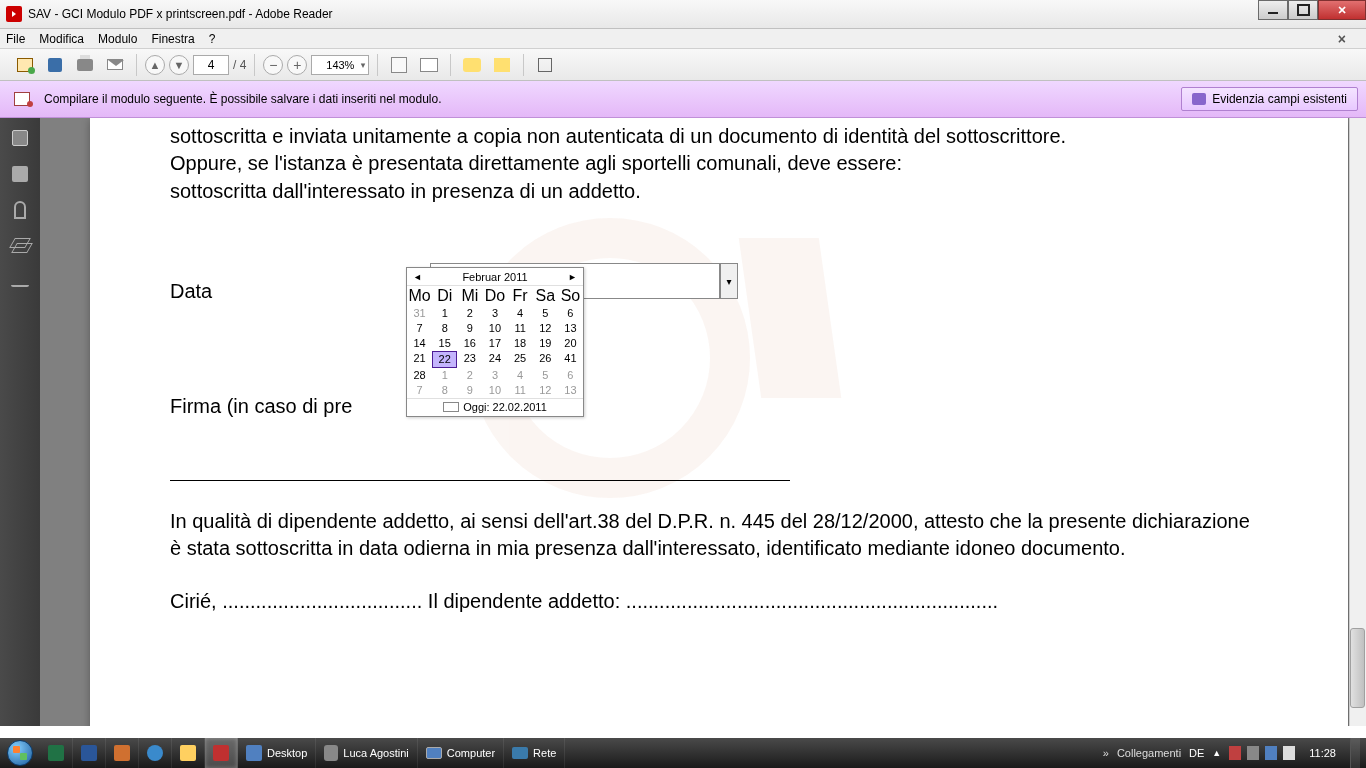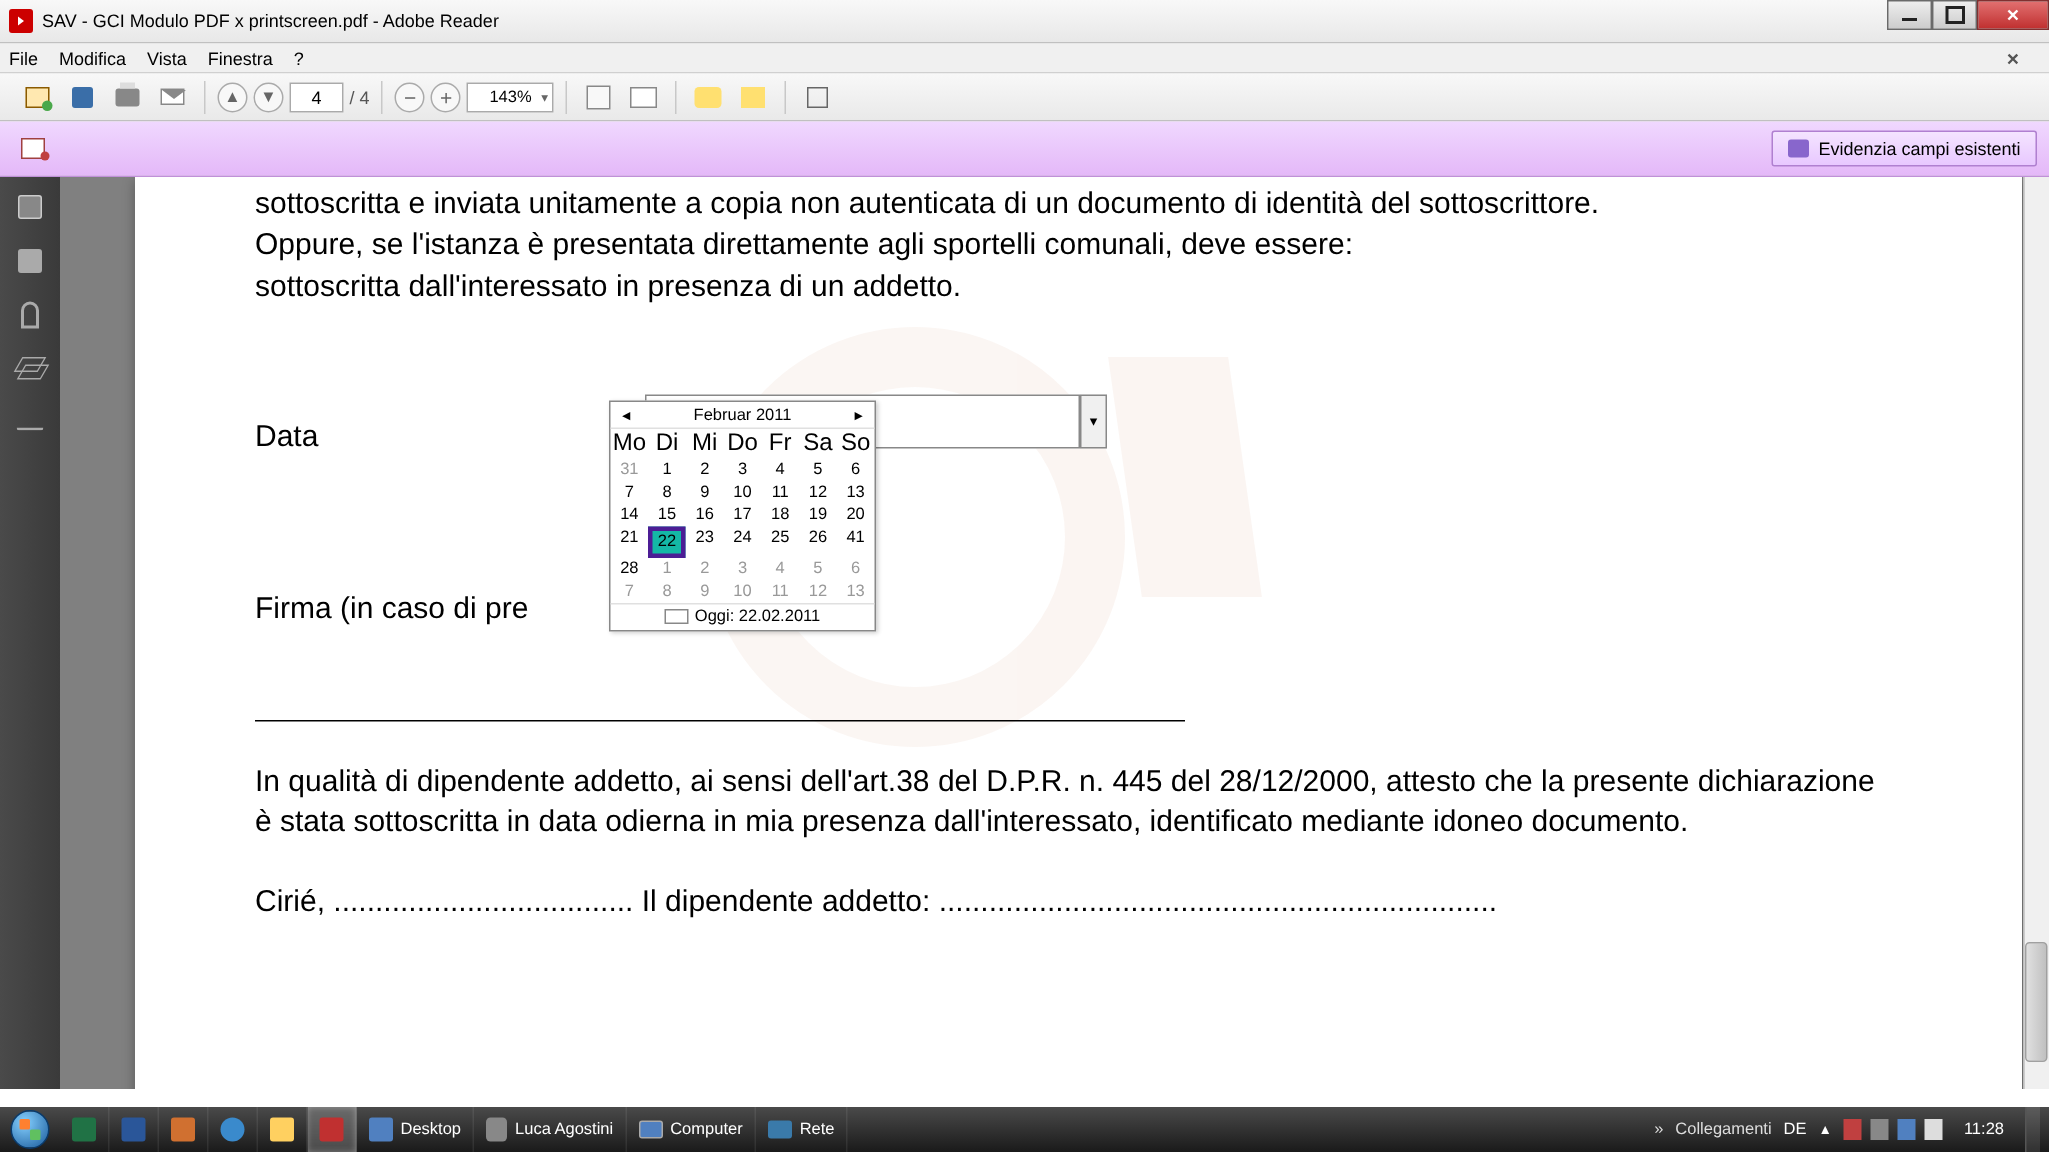--- a/index.html
+++ b/index.html
@@ -90,21 +90,21 @@
 
 .picker { position:absolute; left:316px; top:149px; width:178px; border:1px solid #888; background:#fff; font-size:11px; z-index:10; box-shadow:1px 1px 3px rgba(0,0,0,.2); }
 .pk-head { height:18px; display:flex; align-items:center; justify-content:center; position:relative; border-bottom:1px solid #e0e0e0; }
 .pk-head .prev { position:absolute; left:6px; font-size:9px; }
 .pk-head .next { position:absolute; right:6px; font-size:9px; }
 .pk-month { font-size:11px; }
 .pk-grid { display:grid; grid-template-columns:repeat(7,1fr); text-align:center; }
 .pk-dow { padding:1px 0; font-size:16px; }
 .pk-day { padding:0; font-size:11px; line-height:15px; }
 .pk-day.out { color:#999; }
-.pk-day.sel { border:3px solid #4c1d95; background:#14b8a6; }
+.pk-day.sel { border:1px solid #4c1d95; background:#c4b5fd; }
 .pk-foot { display:flex; align-items:center; justify-content:center; gap:4px; padding:2px 0 3px; border-top:1px solid #e0e0e0; }
 .pk-foot-box { width:16px; height:10px; border:1px solid #888; }
 
 
 .taskbar { position:absolute; bottom:0; left:0; width:100%; height:30px; background:linear-gradient(#4a4a4a,#1a1a1a); display:flex; align-items:center; color:#fff; font-size:11px; }
 .start { width:40px; height:30px; display:flex; align-items:center; justify-content:center; }
 .orb { width:26px; height:26px; border-radius:50%; background:radial-gradient(circle at 35% 30%,#85d0ff,#1a5a9a); border:1px solid #0a3a6a; position:relative; overflow:hidden; }
 .orb::before { content:""; position:absolute; left:5px; top:5px; width:7px; height:7px; background:#ff8030; border-radius:1px; }
 .orb::after { content:""; position:absolute; right:5px; bottom:5px; width:7px; height:7px; background:#60c060; border-radius:1px; }
 .tb-item { height:30px; padding:0 8px; display:flex; align-items:center; gap:5px; border-right:1px solid rgba(255,255,255,.08); }
@@ -137,21 +137,21 @@
   <div class="win-btns">
     <div class="win-btn min"></div>
     <div class="win-btn max"></div>
     <div class="win-btn close">✕</div>
   </div>
 </div>
 
 <div class="menubar">
   <span>File</span>
   <span>Modifica</span>
-  <span>Vista</span>
+  <span>Modulo</span>
   <span>Finestra</span>
   <span>?</span>
   <span class="mclose">×</span>
 </div>
 
 <div class="toolbar">
   <div class="tb-group">
     <div class="tb-btn">
         <div class="ic-export"></div>
       </div>
@@ -199,20 +199,21 @@
   <div class="tb-sep"></div>
   <div class="tb-group">
     <div class="tb-btn">
         <div class="ic-expand"></div>
       </div>
   </div>
 </div>
 
 <div class="infobar">
   <div class="ic-form"></div>
+  <span>Compilare il modulo seguente. È possibile salvare i dati inseriti nel modulo.</span>
   <div class="info-btn">
     <div class="info-btn-ic"></div>
     <span>Evidenzia campi esistenti</span>
   </div>
 </div>
 
 <div class="main">
   <div class="sidepanel">
     <div class="sp-btn">
         <div class="sp-ic thumb"></div>

